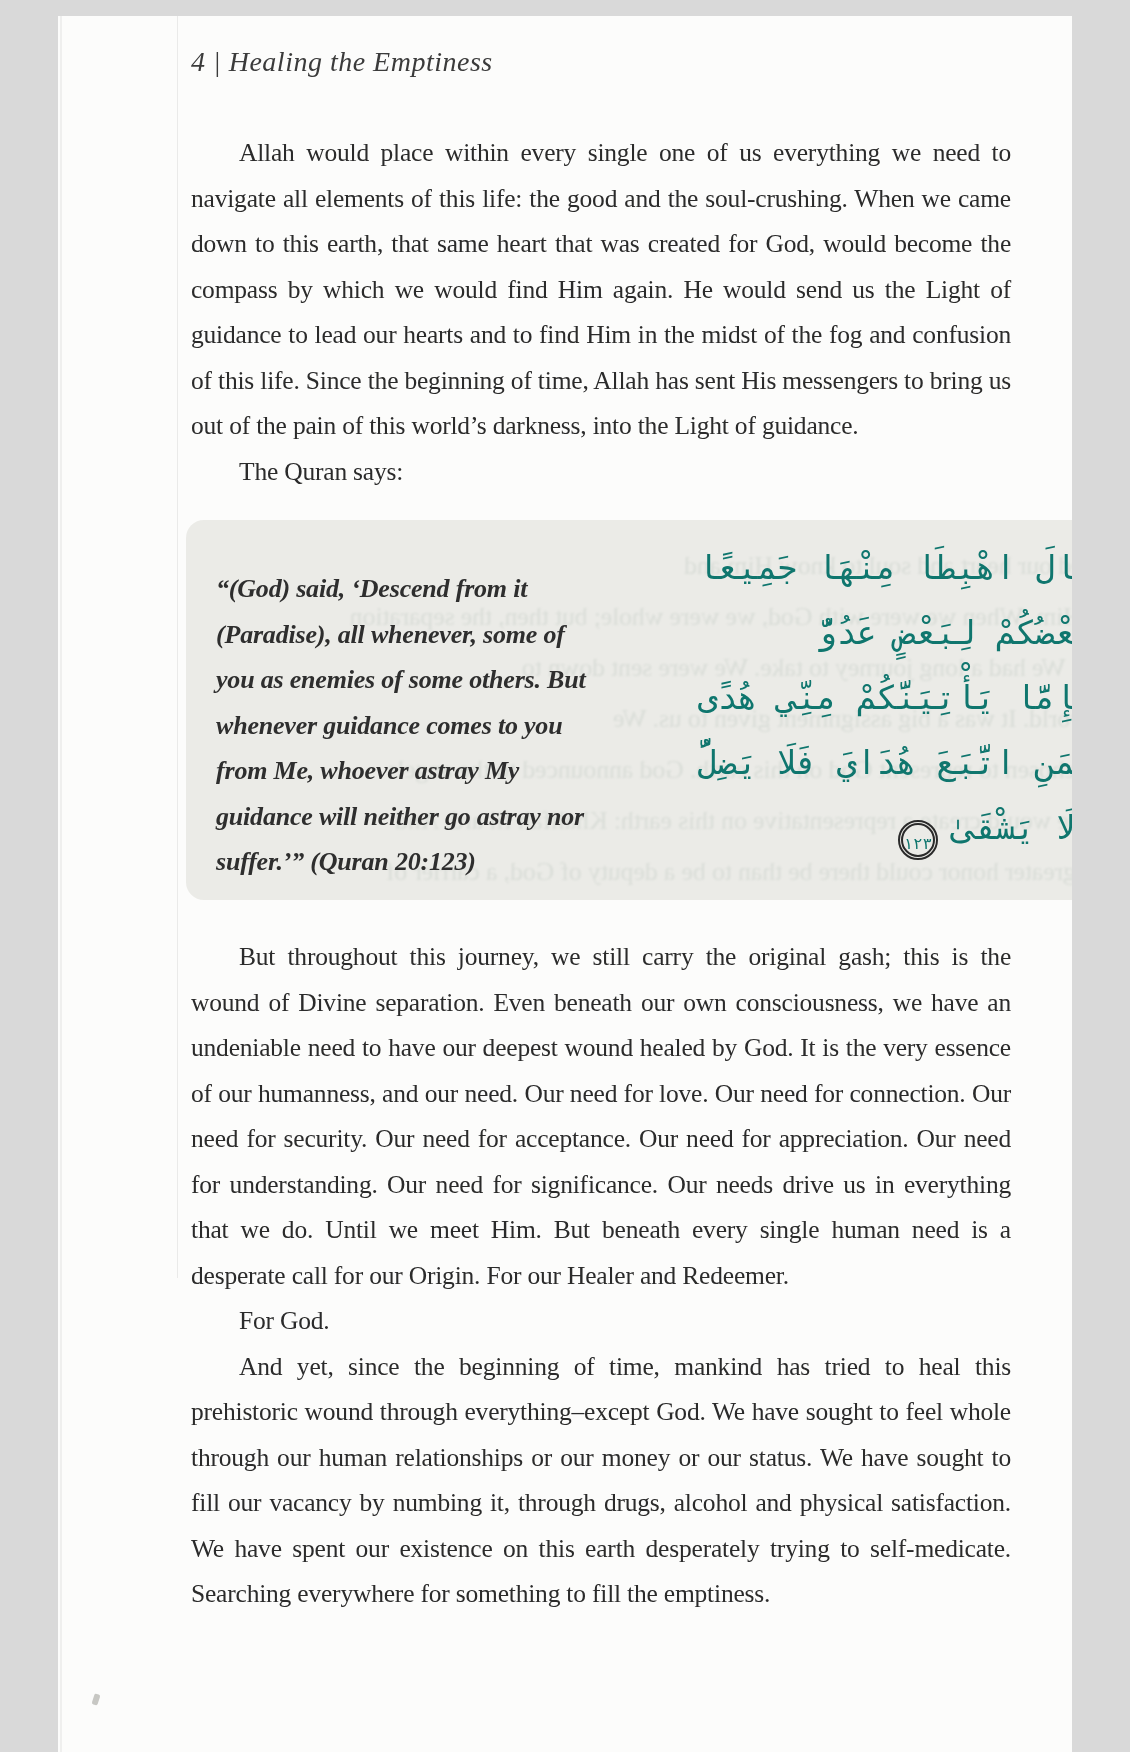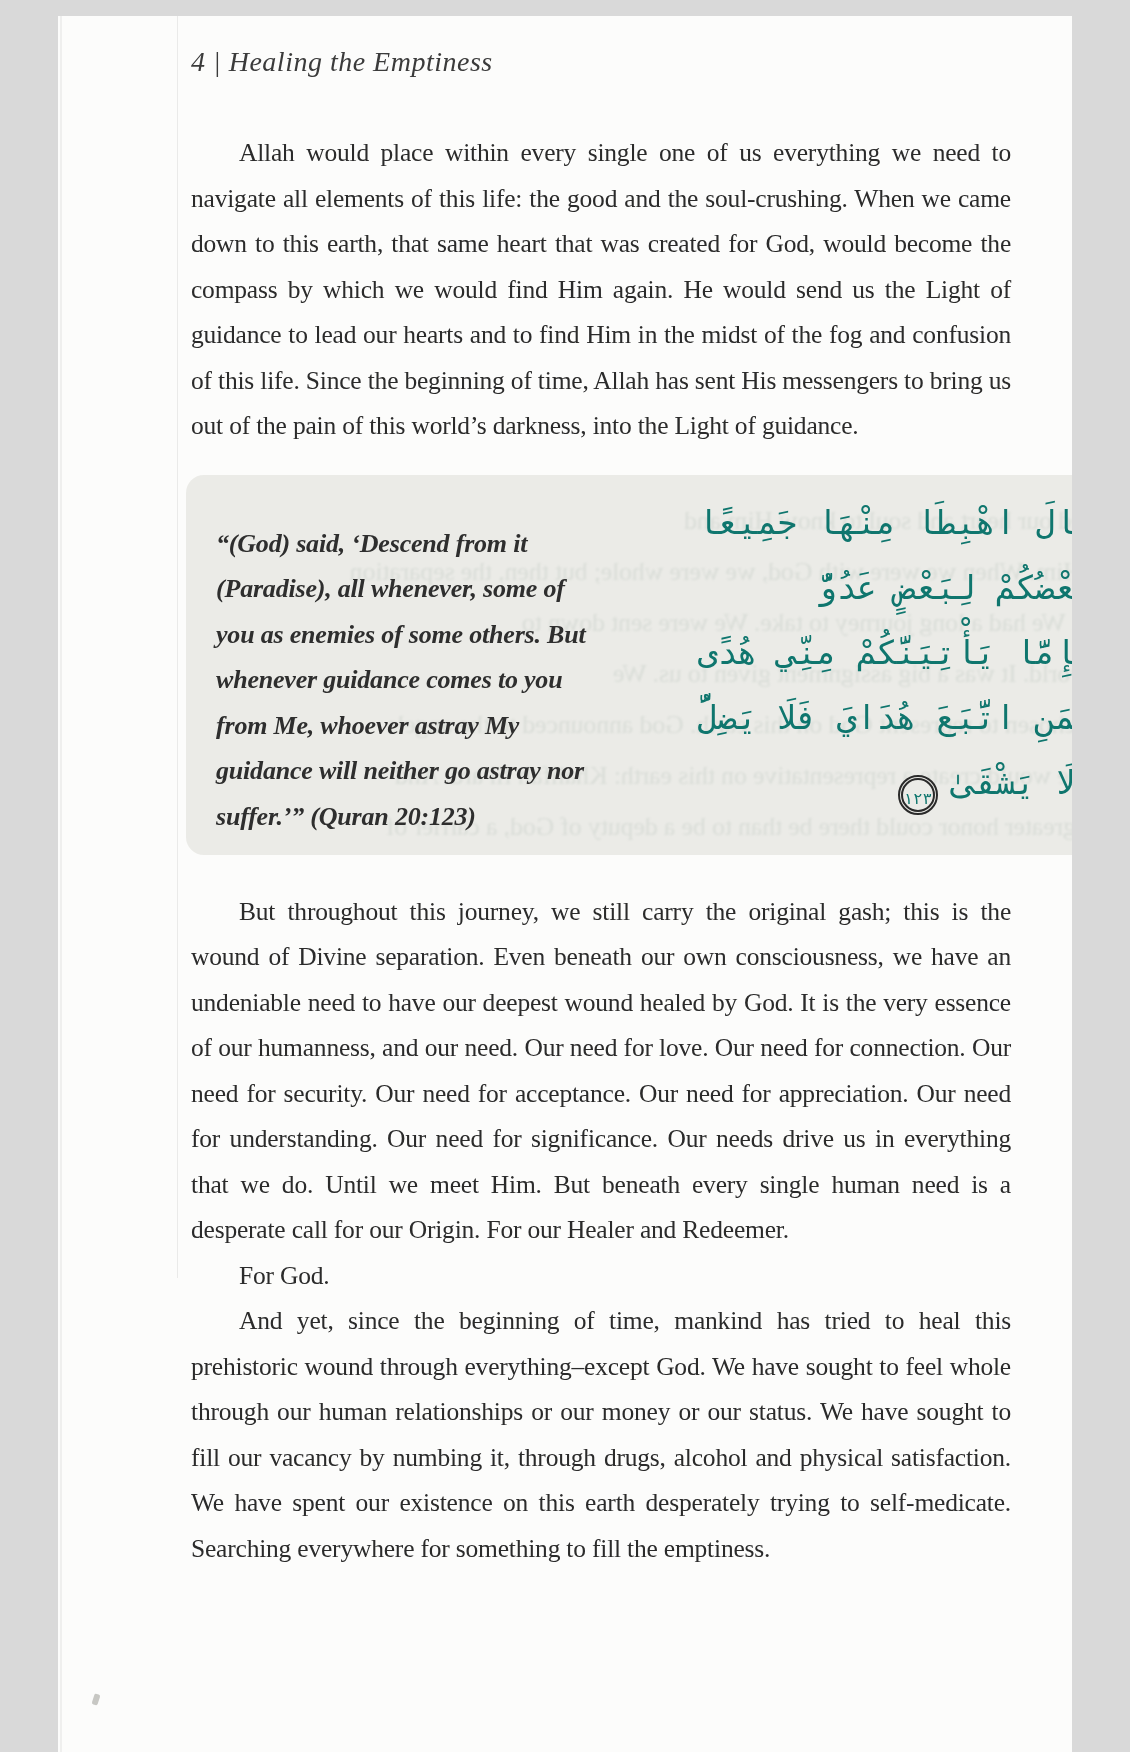--- a/index.html
+++ b/index.html
@@ -73,20 +73,21 @@
 <div class="page">
   <div class="edge-line"></div>
   <div class="gutter-line"></div>
   <div class="speck"></div>
 
   <div class="content">
     <div class="running-header">4 | Healing the Emptiness</div>
 
     <div class="body-text">
       <p>Allah would place within every single one of us everything we need to navigate all elements of this life: the good and the soul-crushing. When we came down to this earth, that same heart that was created for God, would become the compass by which we would find Him again. He would send us the Light of guidance to lead our hearts and to find Him in the midst of the fog and confusion of this life. Since the beginning of time, Allah has sent His messengers to bring us out of the pain of this world’s darkness, into the Light of guidance.</p>
+      <p>The Quran says:</p>
 
       <div class="quote-box">
         <div class="bleed">
             <div>created our heart and soul to know Him and</div>
             <div>love Him. When we were with God, we were whole; but then, the separation</div>
             <div>came. We had a long journey to take. We were sent down to</div>
             <div>this world. It was a big assignment given to us. We</div>
             <div>were chosen to represent God on this earth. God announced to the angels</div>
             <div>that He would create a representative on this earth: Khalifah fil ard. And</div>
             <div>what greater honor could there be than to be a deputy of God, a carrier of</div>

